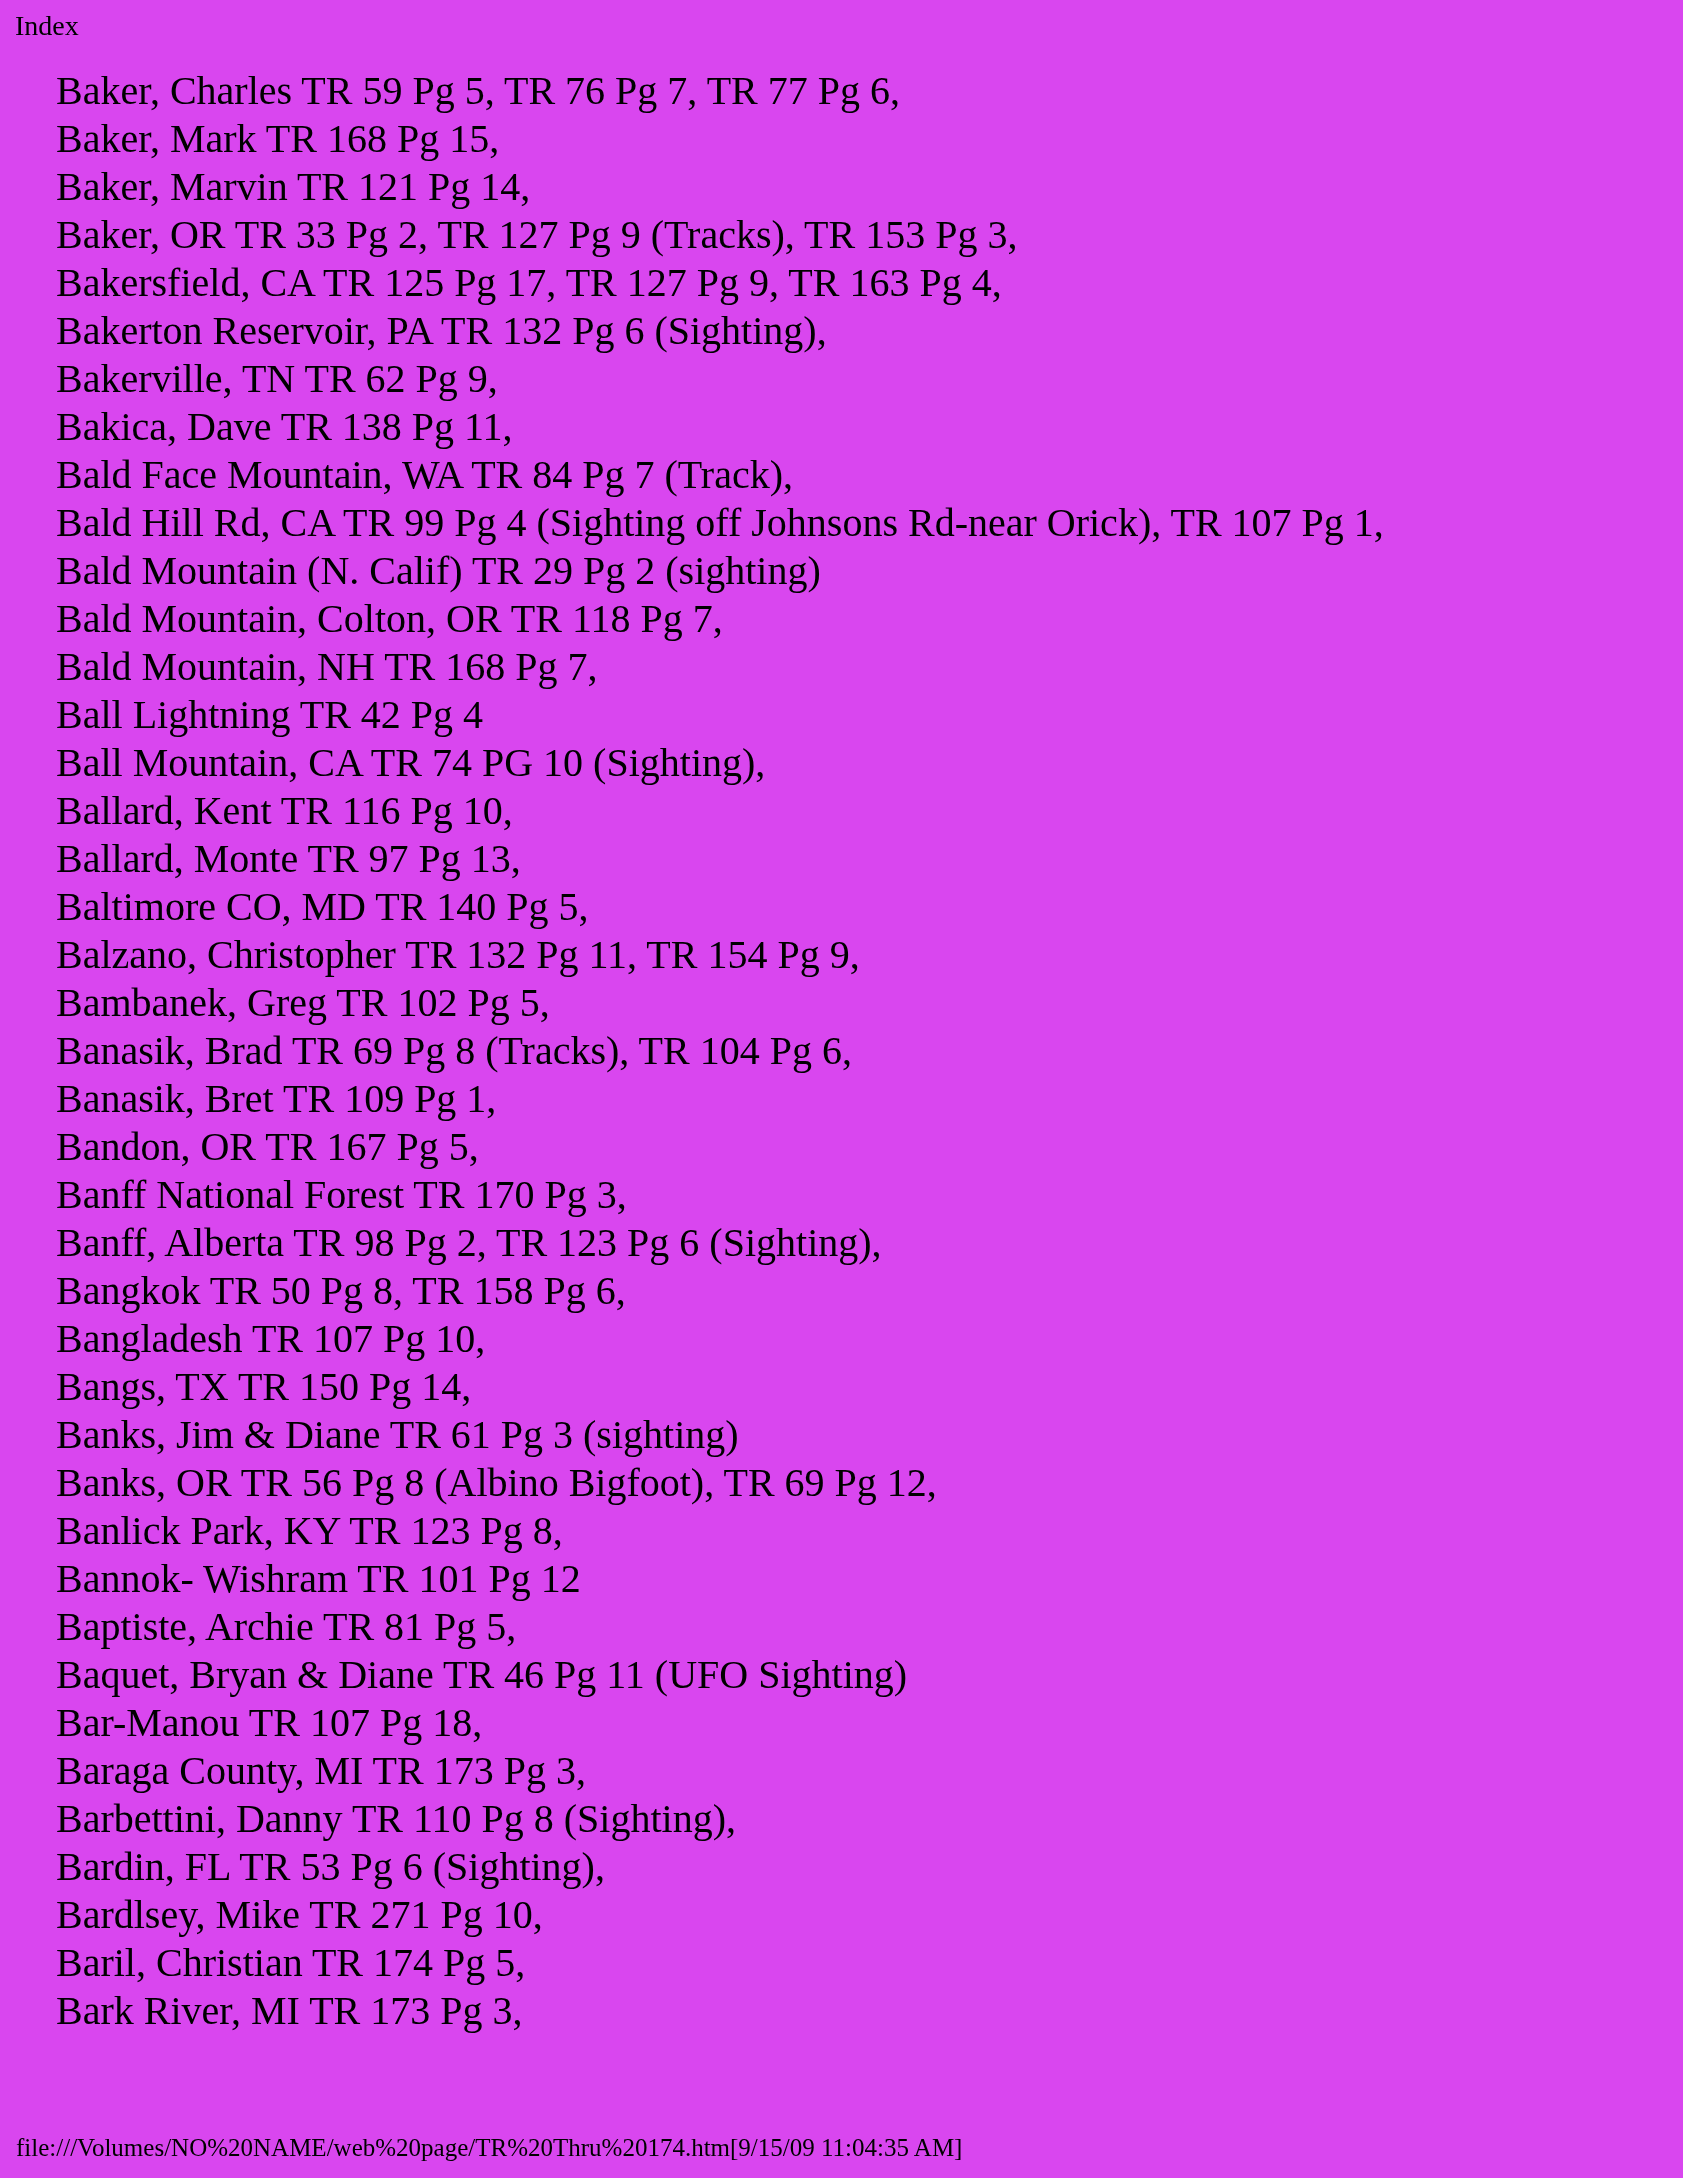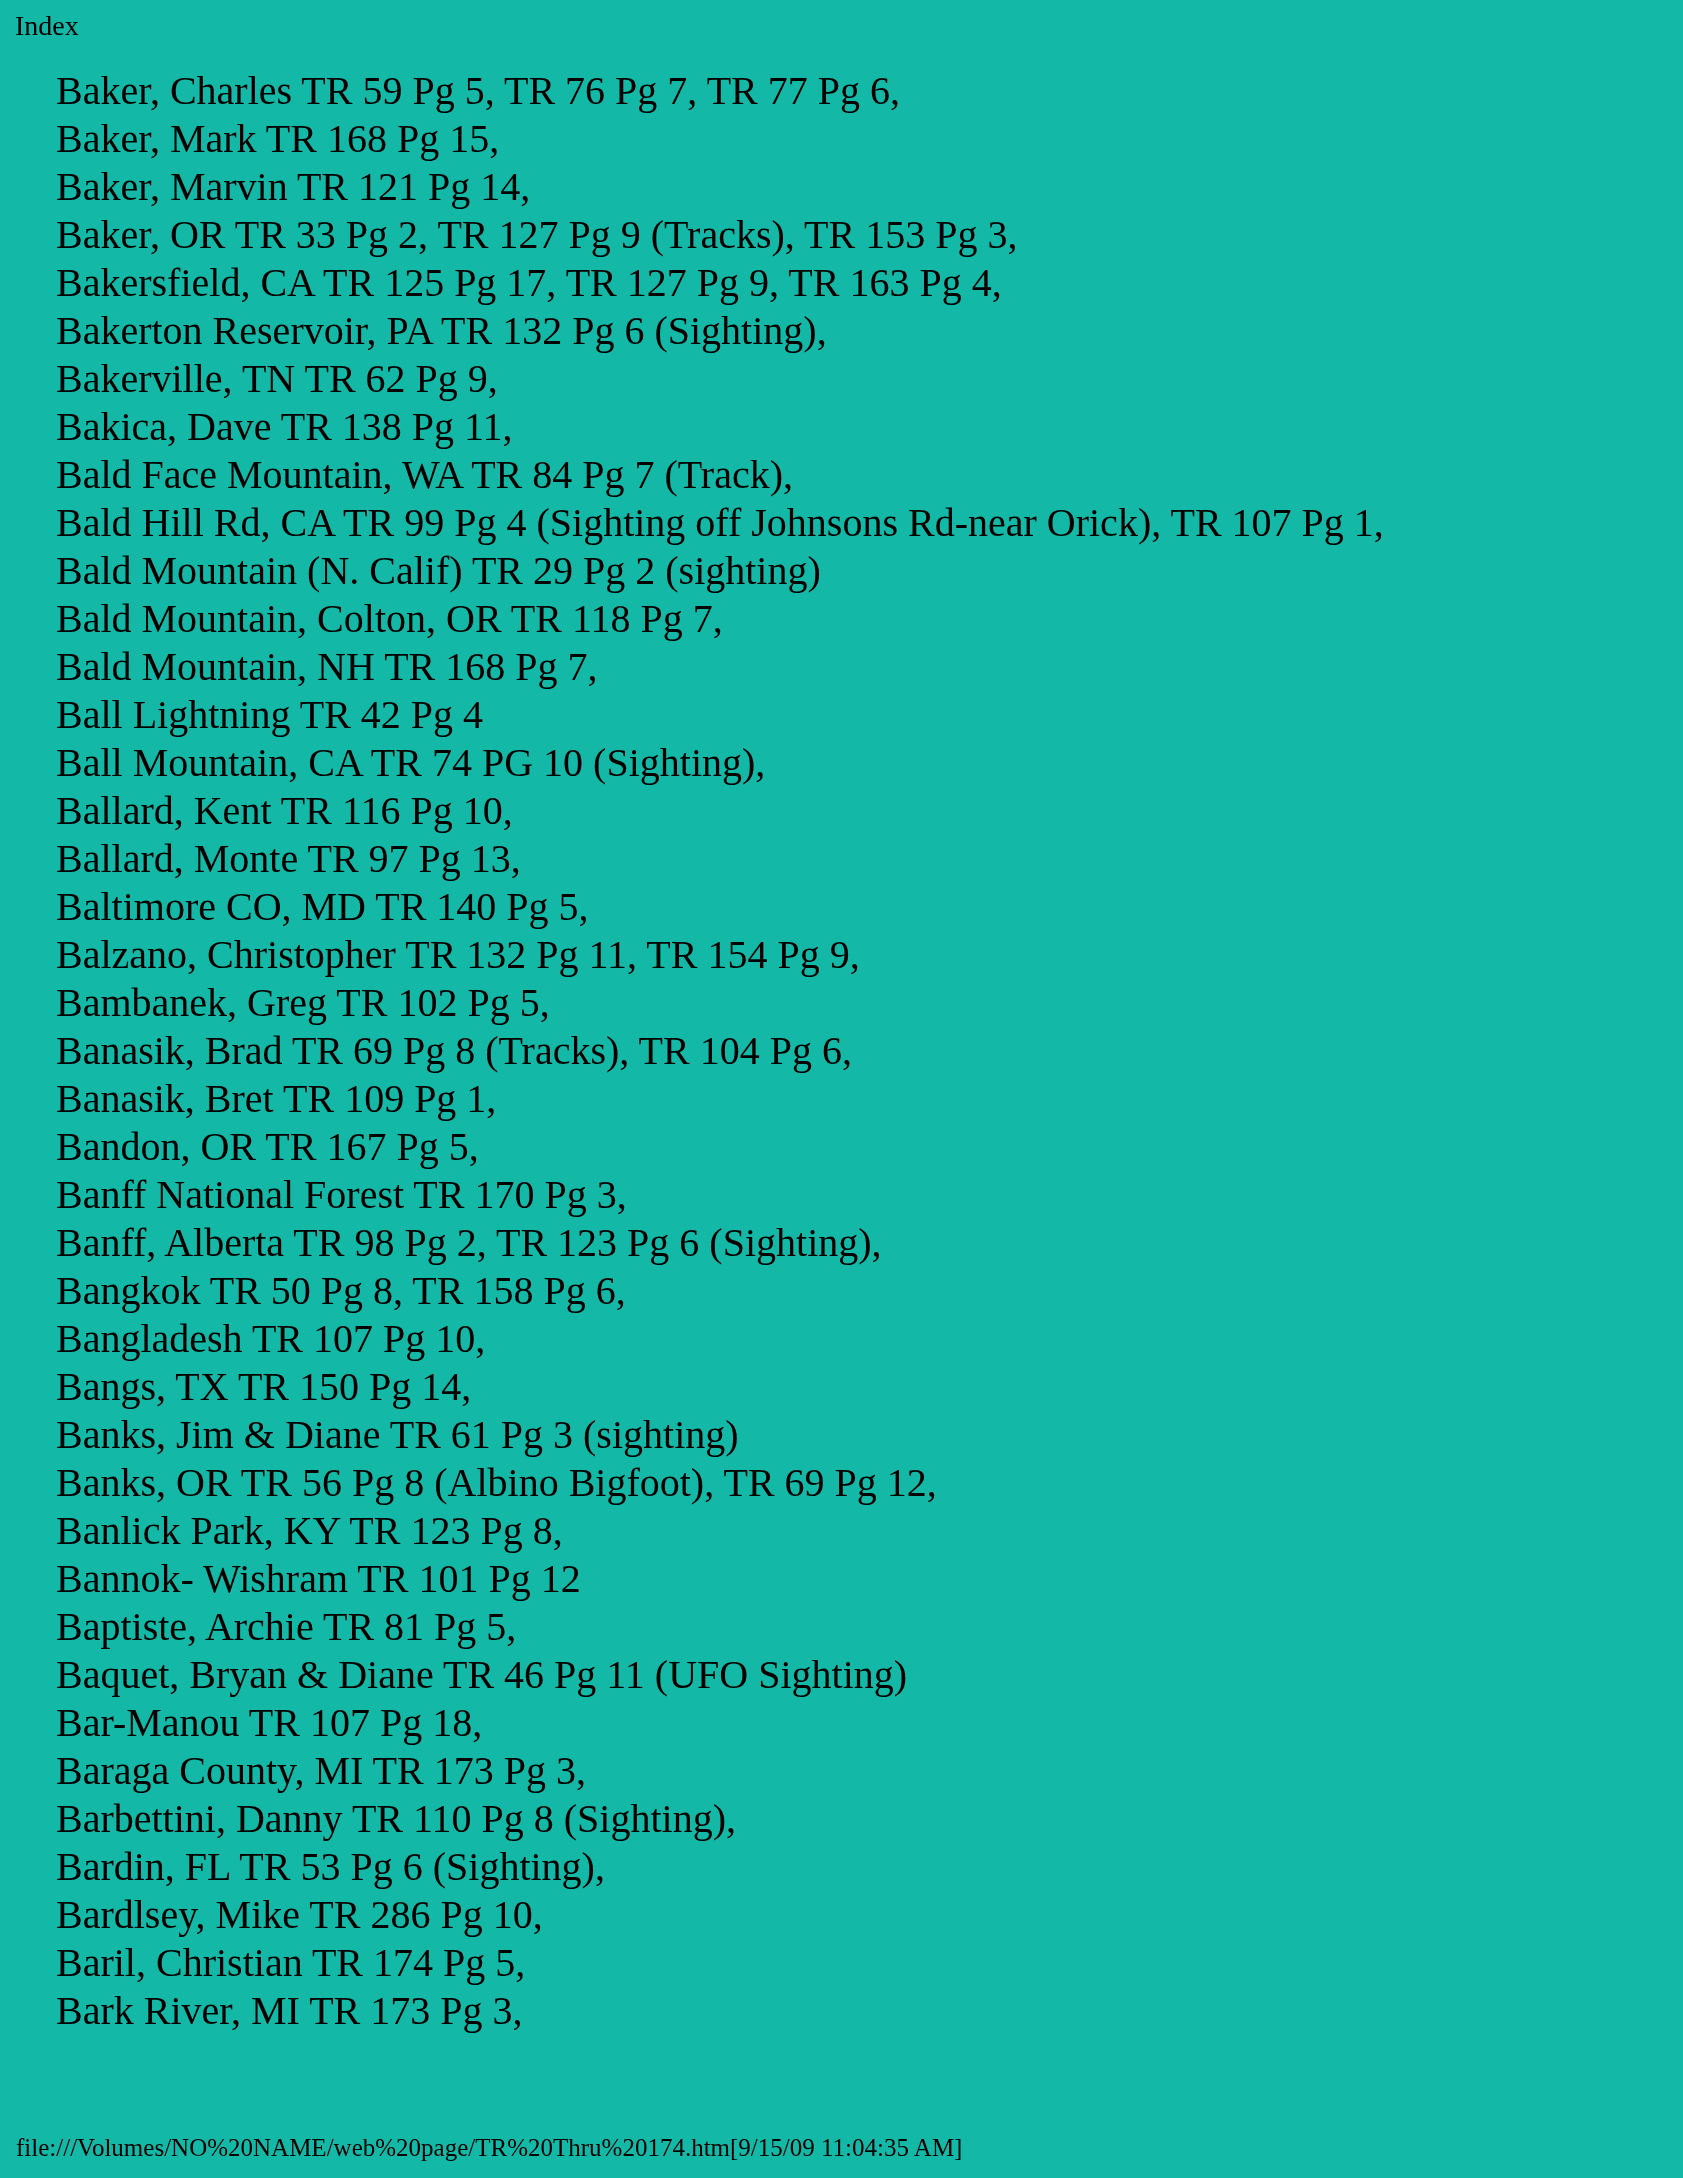--- a/index.html
+++ b/index.html
@@ -4,21 +4,21 @@
 <style>
   html, body {
     margin: 0;
     padding: 0;
     background: #ffffff;
   }
   .page {
     position: relative;
     width: 1683px;
     height: 2178px;
-    background: #14b8a6;
+    background: #d946ef;
     color: #000000;
     font-family: "Liberation Serif", "DejaVu Serif", serif;
     overflow: hidden;
   }
   .page-title {
     position: absolute;
     left: 15px;
     top: 12px;
     font-size: 28px;
     line-height: 1;
@@ -84,20 +84,20 @@
       <div class="entry">Banks, Jim &amp; Diane TR 61 Pg 3 (sighting)</div>
       <div class="entry">Banks, OR TR 56 Pg 8 (Albino Bigfoot), TR 69 Pg 12,</div>
       <div class="entry">Banlick Park, KY TR 123 Pg 8,</div>
       <div class="entry">Bannok- Wishram TR 101 Pg 12</div>
       <div class="entry">Baptiste, Archie TR 81 Pg 5,</div>
       <div class="entry">Baquet, Bryan &amp; Diane TR 46 Pg 11 (UFO Sighting)</div>
       <div class="entry">Bar-Manou TR 107 Pg 18,</div>
       <div class="entry">Baraga County, MI TR 173 Pg 3,</div>
       <div class="entry">Barbettini, Danny TR 110 Pg 8 (Sighting),</div>
       <div class="entry">Bardin, FL TR 53 Pg 6 (Sighting),</div>
-      <div class="entry">Bardlsey, Mike TR 286 Pg 10,</div>
+      <div class="entry">Bardlsey, Mike TR 271 Pg 10,</div>
       <div class="entry">Baril, Christian TR 174 Pg 5,</div>
       <div class="entry">Bark River, MI TR 173 Pg 3,</div>
     </div>
 
   <div class="page-footer">file:///Volumes/NO%20NAME/web%20page/TR%20Thru%20174.htm[9/15/09 11:04:35 AM]</div>
 </div>
 
 
 </body></html>

